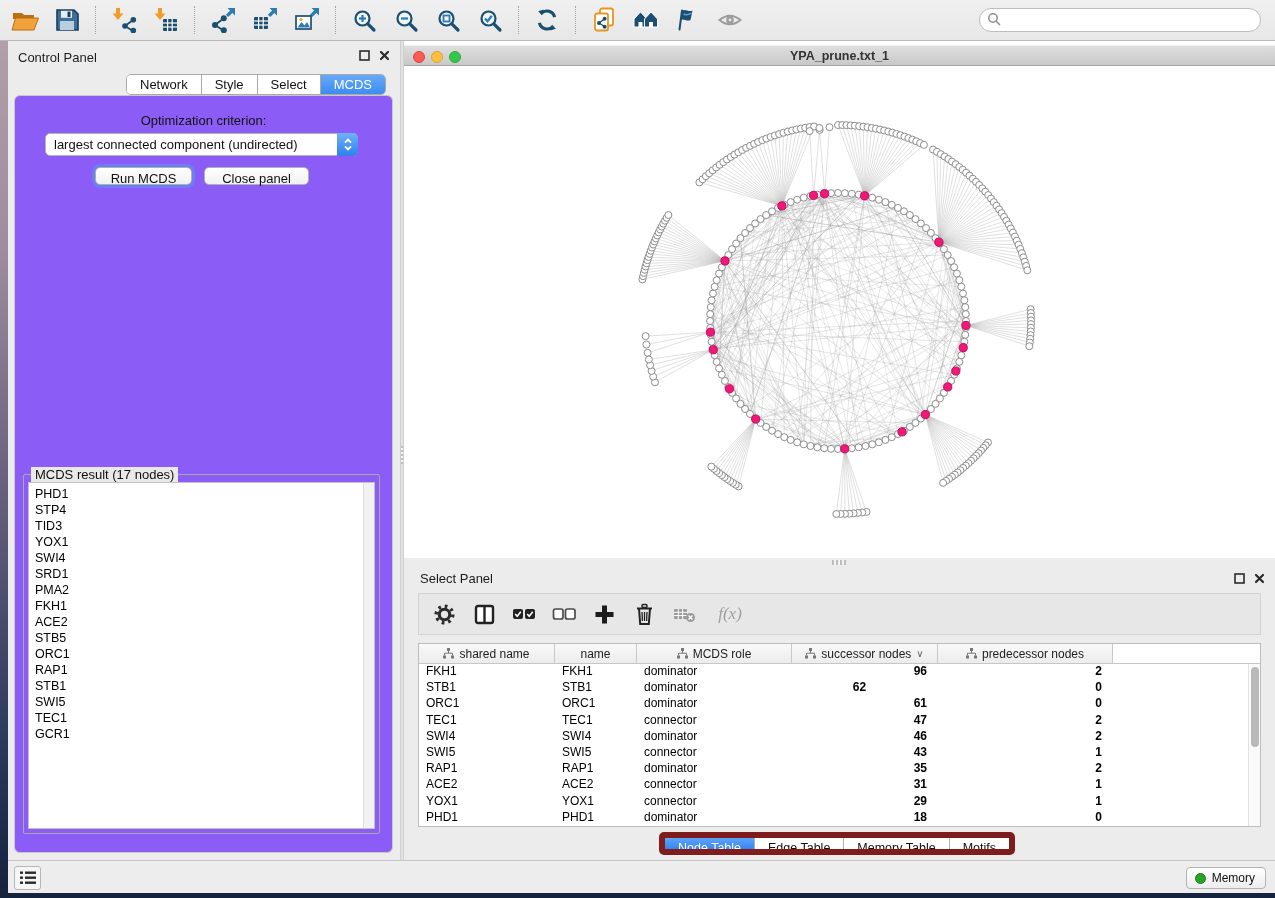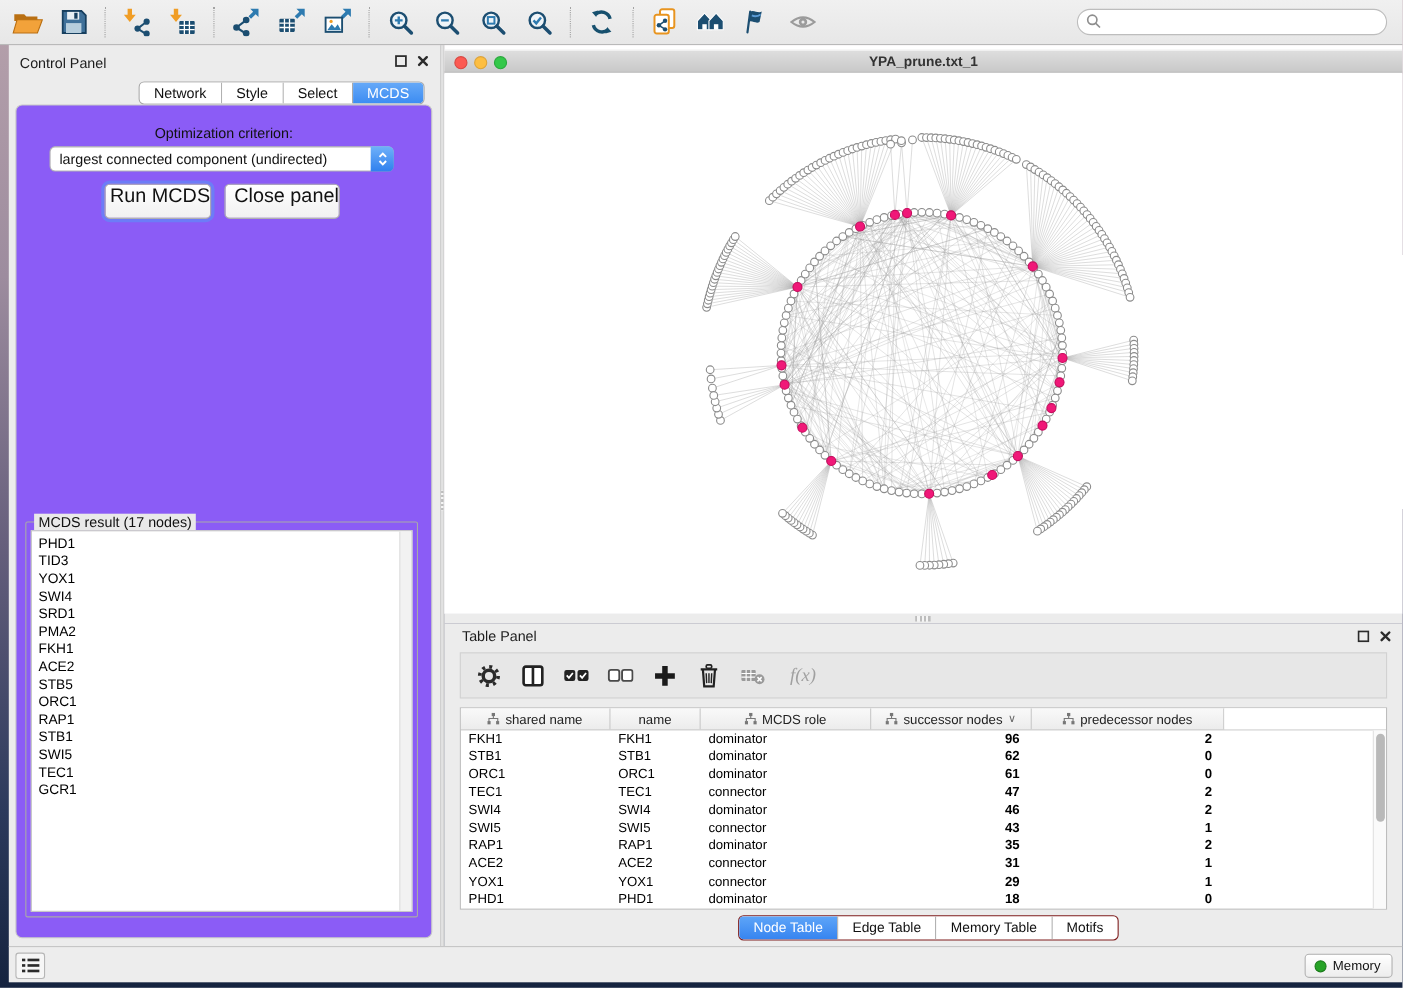--- a/index.html
+++ b/index.html
@@ -28,22 +28,22 @@
   .seg:last-child { border-right:none; }
   .seg.active { background:linear-gradient(#66a9f8,#3c8cf2); color:#fff; }
   .cp-inner { position:absolute; left:6px; top:54px; width:379px; height:758px; background:#8b5cf6;
               border:1px solid #c8c8c8; border-radius:6px; }
   .opt-label { position:absolute; left:0; top:17px; width:100%; text-align:center; font-size:13px; color:#111; }
   .selectbox { position:absolute; left:30px; top:37px; width:313px; height:23px; background:#fff;
                border:1px solid #b3b3b3; border-radius:5px; display:flex; align-items:center; }
   .selectbox .val { flex:1; font-size:13px; padding-left:8px; color:#111; white-space:nowrap; }
   .stepper { width:21px; height:23px; margin:-1px -1px 0 0; border-radius:0 5px 5px 0;
              background:linear-gradient(#6fb1f9,#2f80ee); display:flex; align-items:center; justify-content:center; }
-  .btn { position:absolute; height:32px; background:linear-gradient(#ffffff,#f1f1f1); border:1px solid #b0b0b0;
-         border-radius:5px; font-size:18px; color:#111; text-align:right; line-height:21px; }
+  .btn { position:absolute; height:18px; background:linear-gradient(#ffffff,#f1f1f1); border:1px solid #b0b0b0;
+         border-radius:5px; font-size:13px; color:#111; text-align:center; line-height:21px; }
   .btn-run { left:80px; top:71px; width:97px; box-shadow:0 0 0 3px rgba(86,152,248,.55); }
   .btn-close { left:189px; top:71px; width:105px; }
   .group { position:absolute; left:8px; top:378px; width:357px; height:360px; border:1px solid #a9a9a9; border-radius:2px; }
   .group-title { position:absolute; top:-8px; left:7px; background:#e9e9e9; padding:0 4px; font-size:13px; color:#111; }
   .mcds-list { position:absolute; left:4px; top:7px; right:4px; bottom:4px; background:#fff; border:1px solid #c2c2c2; overflow:hidden; }
   .mcds-item { font-size:12.5px; line-height:16px; padding-left:6px; color:#000; }
   .scrolltrack { position:absolute; right:0; top:0; bottom:0; width:11px; background:#f2f2f2; border-left:1px solid #dedede; }
 
   
   .vsplit { left:400px; top:41px; width:4px; height:819px; background:#e2e2e2; border-left:1px solid #cfcfcf; border-right:1px solid #cfcfcf; }
@@ -71,21 +71,21 @@
         border-right:1px solid #c9c9c9; overflow:hidden; }
   .th .sortchar { color:#666; font-size:10px; }
   .th.filler { background:#fff; border-right:none; flex:1; }
   .tr { display:flex; height:16.2px; }
   .td { font-size:12px; color:#000; overflow:hidden; white-space:nowrap; }
   .td.l { padding-left:7px; text-align:left; }
   .td.r { padding-right:11px; text-align:right;font-weight:bold; }
   .vscroll { position:absolute; right:0; top:20px; bottom:0; width:12px; background:#fafafa; border-left:1px solid #e2e2e2; }
   .vthumb { position:absolute; top:3px; left:1.5px; width:8px; height:80px; border-radius:4px; background:#b9b9b9; }
   .btabs { position:absolute; left:255px; top:265px; height:23px; display:flex; background:#fff;
-           border:1px solid #7f1d1d; border-radius:5px; overflow:hidden;margin-left:12px; }
+           border:6px solid #7f1d1d; border-radius:5px; overflow:hidden; }
   .btab { font-size:12.5px; line-height:21px; padding:0 13px; color:#111; border-right:1px solid #b2b2b2; }
   .btab:last-child { border-right:none; }
   .btab.active { background:linear-gradient(#5ea5f8,#3684f0); color:#fff; }
 
   
   .statusbar { left:8px; top:860px; width:1267px; height:33px; background:#ededed; border-top:1px solid #c6c6c6; }
   .listbtn { position:absolute; left:6px; top:5px; width:27px; height:24px; background:#f6f6f6;
              border:1px solid #b6b6b6; border-radius:3px; display:flex; align-items:center; justify-content:center; }
   .membtn { position:absolute; right:9px; top:6px; height:22px; background:linear-gradient(#ffffff,#ededed);
             border:1px solid #b3b3b3; border-radius:4px; display:flex; align-items:center; gap:6px; padding:0 10px 0 8px; }
@@ -282,20 +282,21 @@
           </svg>
       </span>
     </div>
     <div class="btn btn-run">Run MCDS</div>
     <div class="btn btn-close">Close panel</div>
     <div class="group">
       <span class="group-title">MCDS result (17 nodes)</span>
       <div class="mcds-list">
         <div id="mcds-items" style="padding-top:3px;">
             <div class="mcds-item">PHD1</div>
+            <div class="mcds-item">STP4</div>
             <div class="mcds-item">TID3</div>
             <div class="mcds-item">YOX1</div>
             <div class="mcds-item">SWI4</div>
             <div class="mcds-item">SRD1</div>
             <div class="mcds-item">PMA2</div>
             <div class="mcds-item">FKH1</div>
             <div class="mcds-item">ACE2</div>
             <div class="mcds-item">STB5</div>
             <div class="mcds-item">ORC1</div>
             <div class="mcds-item">RAP1</div>
@@ -1075,21 +1076,21 @@
         </g>
       </svg>
   </div>
 </div>
 
 <div class="abs hsplit">
     <div class="hhandle"></div>
   </div>
 
 <div class="abs tpanel">
-  <div class="panel-title abs" style="left:16px; top:4px;">Table Panel</div>
+  <div class="panel-title abs" style="left:16px; top:4px;">Select Panel</div>
   <div class="panel-btns" style="top:6px;">
     <svg width="11" height="11">
         <rect x="1" y="1" width="9" height="9" fill="none" stroke="#2b2b2b" stroke-width="1.6"></rect>
       </svg>
     <svg width="11" height="11">
         <path d="M2 2 L9 9 M9 2 L2 9" stroke="#2b2b2b" stroke-width="2.2" stroke-linecap="round"></path>
       </svg>
   </div>
   <div class="tbar">
     <span class="tibtn">
@@ -1210,21 +1211,21 @@
           <div class="td l" style="width: 136px;">FKH1</div>
           <div class="td l" style="width: 82px;">FKH1</div>
           <div class="td l" style="width: 155px;">dominator</div>
           <div class="td r" style="width: 146px;">96</div>
           <div class="td r" style="width: 175px;">2</div>
         </div>
         <div class="tr">
           <div class="td l" style="width: 136px;">STB1</div>
           <div class="td l" style="width: 82px;">STB1</div>
           <div class="td l" style="width: 155px;">dominator</div>
-          <div class="td r" style="width: 146px;">62</div>
+          <div class="td r" style="width: 146px; text-align: center;">62</div>
           <div class="td r" style="width: 175px;">0</div>
         </div>
         <div class="tr">
           <div class="td l" style="width: 136px;">ORC1</div>
           <div class="td l" style="width: 82px;">ORC1</div>
           <div class="td l" style="width: 155px;">dominator</div>
           <div class="td r" style="width: 146px;">61</div>
           <div class="td r" style="width: 175px;">0</div>
         </div>
         <div class="tr">

